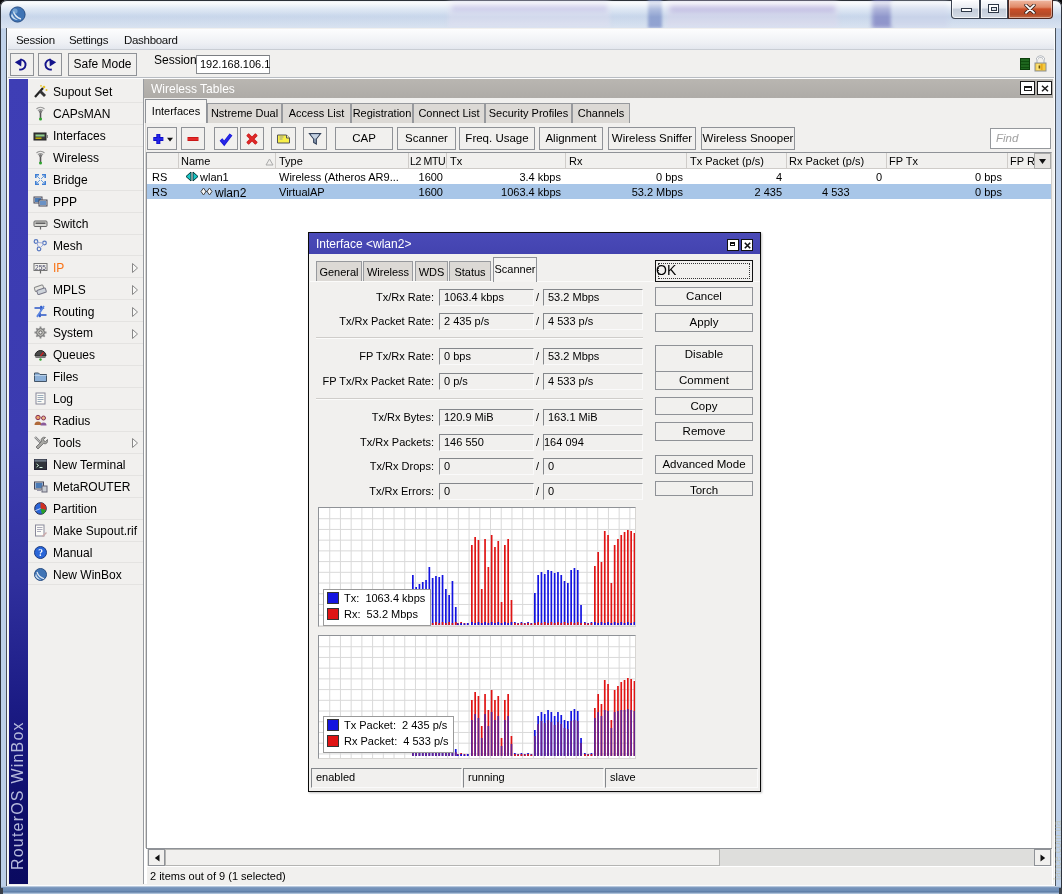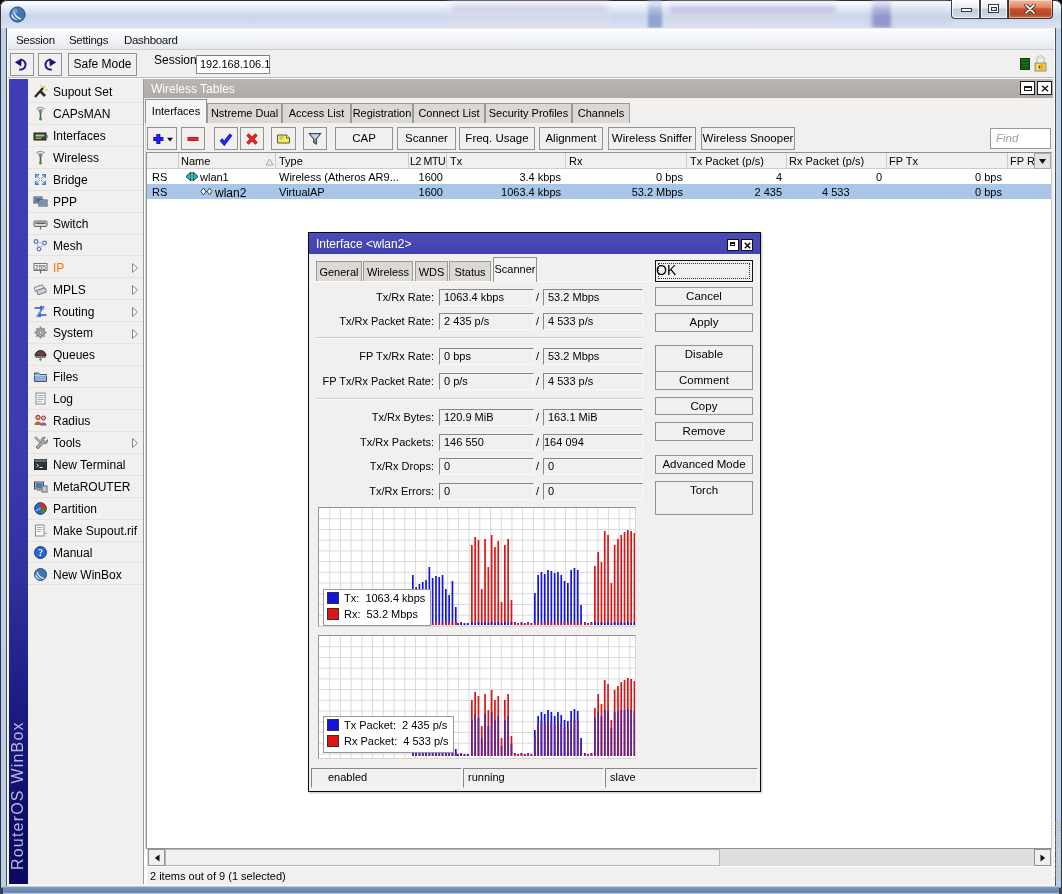--- a/index.html
+++ b/index.html
@@ -470,21 +470,21 @@
 <div class="a" style="left:316px;top:398px;width:327px;height:1px;background:#cfcdca"></div>
 <div class="a" style="left:316px;top:399px;width:327px;height:1px;background:#fbfbfa"></div>
 <div class="a" style="left:655px;top:260px;width:98px;height:22px;background:#f1f0ee;border:1.5px solid #111;outline:1px dotted #333;outline-offset:-4px;font-size:14px;text-align:left;line-height:19px">OK</div>
 <div class="a btn" style="left:655px;top:287px;width:98px;height:19px;font-size:11.5px;line-height:17px">Cancel</div>
 <div class="a btn" style="left:655px;top:313px;width:98px;height:19px;font-size:11.5px;line-height:17px">Apply</div>
 <div class="a btn" style="left:655px;top:345px;width:98px;height:29px;font-size:11.5px;line-height:17px">Disable</div>
 <div class="a btn" style="left:655px;top:371px;width:98px;height:19px;font-size:11.5px;line-height:17px">Comment</div>
 <div class="a btn" style="left:655px;top:397px;width:98px;height:18px;font-size:11.5px;line-height:16px">Copy</div>
 <div class="a btn" style="left:655px;top:422px;width:98px;height:19px;font-size:11.5px;line-height:17px">Remove</div>
 <div class="a btn" style="left:655px;top:455px;width:98px;height:19px;font-size:11.5px;line-height:17px">Advanced Mode</div>
-<div class="a btn" style="left:655px;top:481px;width:98px;height:34px;font-size:11.5px;line-height:17px">Torch</div>
+<div class="a btn" style="left:655px;top:481px;width:98px;height:15px;font-size:11.5px;line-height:17px">Torch</div>
 <div class="a" style="left:318px;top:507px;width:318px;height:120px;background:#fff;border:1px solid #8f9297;border-bottom-color:#d8d6d3;border-right-color:#d8d6d3"></div>
 <svg class="a" style="left:319px;top:508px" width="316" height="118" viewBox="0 0 316 118">
 <path d="M10.72 0 V118" stroke="#d9d9d9" stroke-width="1"></path>
 <path d="M21.44 0 V118" stroke="#d9d9d9" stroke-width="1"></path>
 <path d="M32.16 0 V118" stroke="#d9d9d9" stroke-width="1"></path>
 <path d="M42.88 0 V118" stroke="#d9d9d9" stroke-width="1"></path>
 <path d="M53.60 0 V118" stroke="#d9d9d9" stroke-width="1"></path>
 <path d="M64.32 0 V118" stroke="#d9d9d9" stroke-width="1"></path>
 <path d="M75.04 0 V118" stroke="#d9d9d9" stroke-width="1"></path>
 <path d="M85.76 0 V118" stroke="#d9d9d9" stroke-width="1"></path>
@@ -840,17 +840,17 @@
 <rect x="268.30" y="118.50" width="1.7" height="1.50" fill="#e01414"></rect>
 <rect x="271.60" y="117.00" width="1.7" height="3.00" fill="#1414e0"></rect>
 <rect x="271.60" y="118.00" width="1.7" height="2.00" fill="#e01414"></rect>
 </svg>
 <div class="a" style="left:323px;top:716px;width:131px;height:37px;background:#fff;border:1px solid #9a9a9a;z-index:2"></div>
 <div class="a" style="left:327px;top:719px;width:12px;height:12px;background:#1414e0;border:1px solid #333;z-index:2"></div>
 <div class="a" style="left:344px;top:719px;font-size:11px;z-index:2">Tx Packet:&nbsp; 2 435 p/s</div>
 <div class="a" style="left:327px;top:735px;width:12px;height:12px;background:#e01414;border:1px solid #333;z-index:2"></div>
 <div class="a" style="left:344px;top:735px;font-size:11px;z-index:2">Rx Packet:&nbsp; 4 533 p/s</div>
 
-<div class="a sunk" style="left:311px;top:768px;width:151px;height:20px;font-size:11px;line-height:17px;padding-left:16px">enabled</div>
+<div class="a sunk" style="left:311px;top:768px;width:151px;height:20px;font-size:11px;line-height:17px;padding-left:4px">enabled</div>
 <div class="a sunk" style="left:463px;top:768px;width:141px;height:20px;font-size:11px;line-height:17px;padding-left:4px">running</div>
 <div class="a sunk" style="left:605px;top:768px;width:153px;height:20px;font-size:11px;line-height:17px;padding-left:4px">slave</div>
 
 <div class="a" style="left:1052px;top:700px;width:10px;height:180px;color:rgba(190,180,130,.45);font-size:10px;writing-mode:vertical-rl;transform:rotate(180deg)">lance.com.ua</div>
 </div>
 </body></html>

